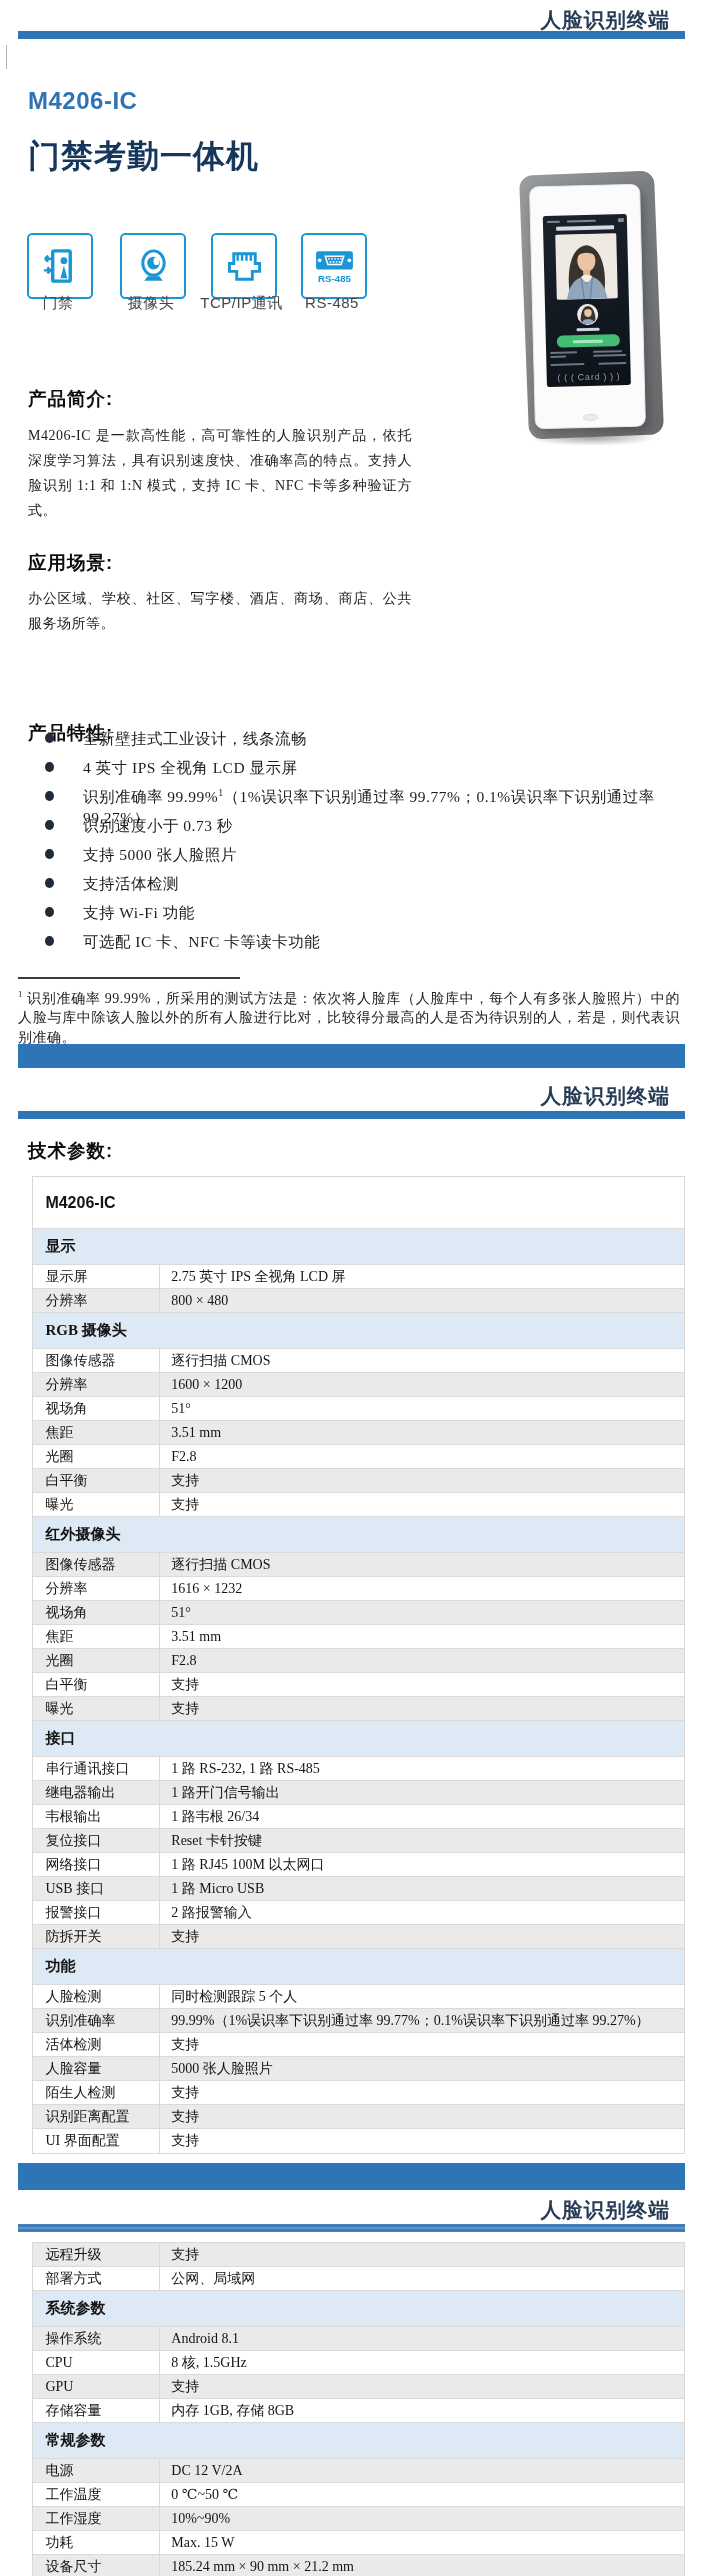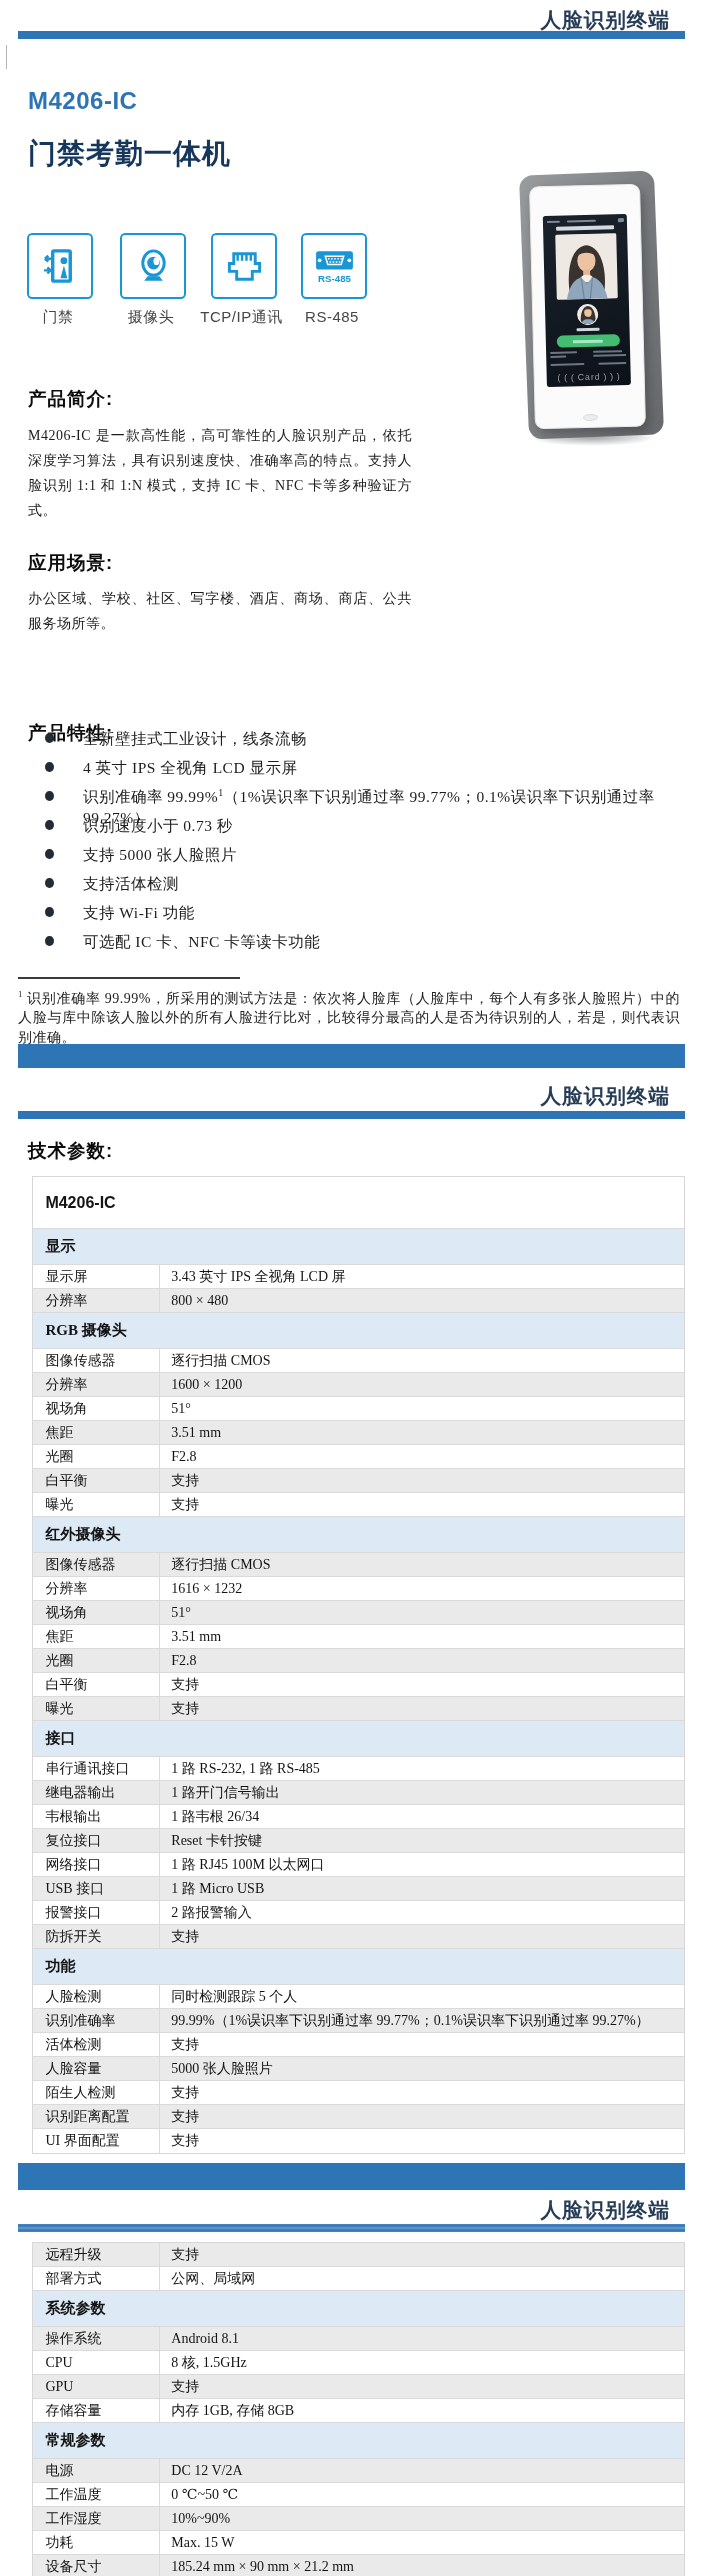--- a/index.html
+++ b/index.html
@@ -12,30 +12,30 @@
       font-size:20.6px;color:#273c56;letter-spacing:1px;}
   .rule{position:absolute;left:18px;width:667px;background:#2e75b6;}
   .rule.striped{background:linear-gradient(180deg,#4c88c2 0%,#2e75b6 25%,#6fa0cf 50%,#2e75b6 75%,#4c88c2 100%);}
   .footer-bar{position:absolute;left:18px;width:667px;background:#2e75b6;}
   .artifact{position:absolute;left:6.2px;top:45px;width:0.5px;height:24px;background:#b3b3b3;}
 
   
   .model-title{position:absolute;left:28px;top:87px;font-family:"Liberation Sans",sans-serif;
       font-weight:bold;font-size:24px;color:#2e74b5;letter-spacing:0.5px;}
   .name-title{position:absolute;left:28px;top:135px;font-family:"Liberation Sans",sans-serif;
-      font-weight:bold;font-size:28px;color:#16365c;letter-spacing:1px;}
+      font-weight:bold;font-size:32px;color:#16365c;letter-spacing:1px;}
   .sec-head{position:absolute;left:28px;font-family:"Liberation Sans",sans-serif;
       font-weight:bold;font-size:18.5px;color:#0d0d0d;letter-spacing:1px;}
   .para{position:absolute;left:28px;width:384px;font-size:14px;line-height:25px;
       letter-spacing:0.5px;text-align:justify;color:#1c1c1c;}
 
   
   .badge-box{position:absolute;top:233px;width:62px;height:62px;border:2.1px solid #1a96d4;
       border-radius:5.2px;background:#fff;display:flex;align-items:center;justify-content:center;flex-direction:column;}
-  .badge-label{position:absolute;top:308px;font-family:"Liberation Sans",sans-serif;
+  .badge-label{position:absolute;top:294px;font-family:"Liberation Sans",sans-serif;
       font-size:15px;color:#474747;text-align:center;letter-spacing:0.5px;}
 
   
   #features-list{position:absolute;left:31px;top:720px;list-style:none;margin:9px;padding:0;}
   .feat{display:flex;align-items:flex-start;height:29px;font-size:15.5px;letter-spacing:0.5px;color:#1c1c1c;}
   .feat .dot{width:8.8px;height:9.8px;border-radius:50%;background:#222b38;margin:4.1px 29px 0 5.2px;flex:0 0 auto;}
   .feat sup{font-size:9.8px;line-height:0;}
 
   
   .foot-rule{position:absolute;left:18px;top:977px;width:222px;height:1.5px;background:#3a3a3a;}
@@ -257,21 +257,21 @@
   <div class="sec-head" style="top:1138px;">技术参数:</div>
   <div class="spec-table" id="table1" style="top:1176px;">
       <div class="tr model">
         <span>M4206-IC</span>
       </div>
       <div class="tr sec">
         <span>显示</span>
       </div>
       <div class="tr data">
         <div class="tl">显示屏</div>
-        <div class="tv">3.43 英寸 IPS 全视角 LCD 屏</div>
+        <div class="tv">2.75 英寸 IPS 全视角 LCD 屏</div>
       </div>
       <div class="tr data g">
         <div class="tl">分辨率</div>
         <div class="tv">800 × 480</div>
       </div>
       <div class="tr sec">
         <span>RGB 摄像头</span>
       </div>
       <div class="tr data">
         <div class="tl">图像传感器</div>

